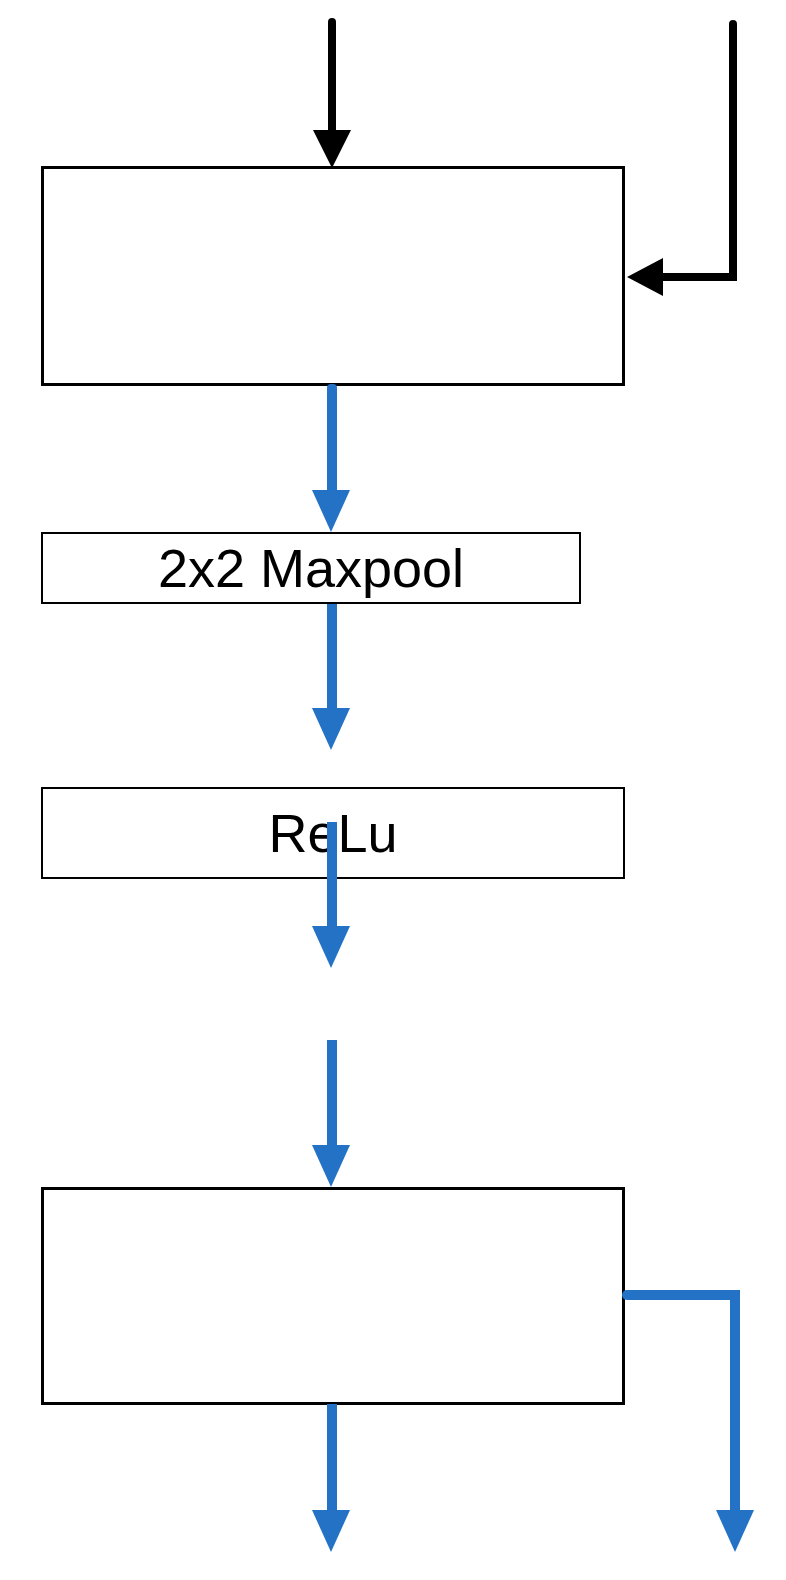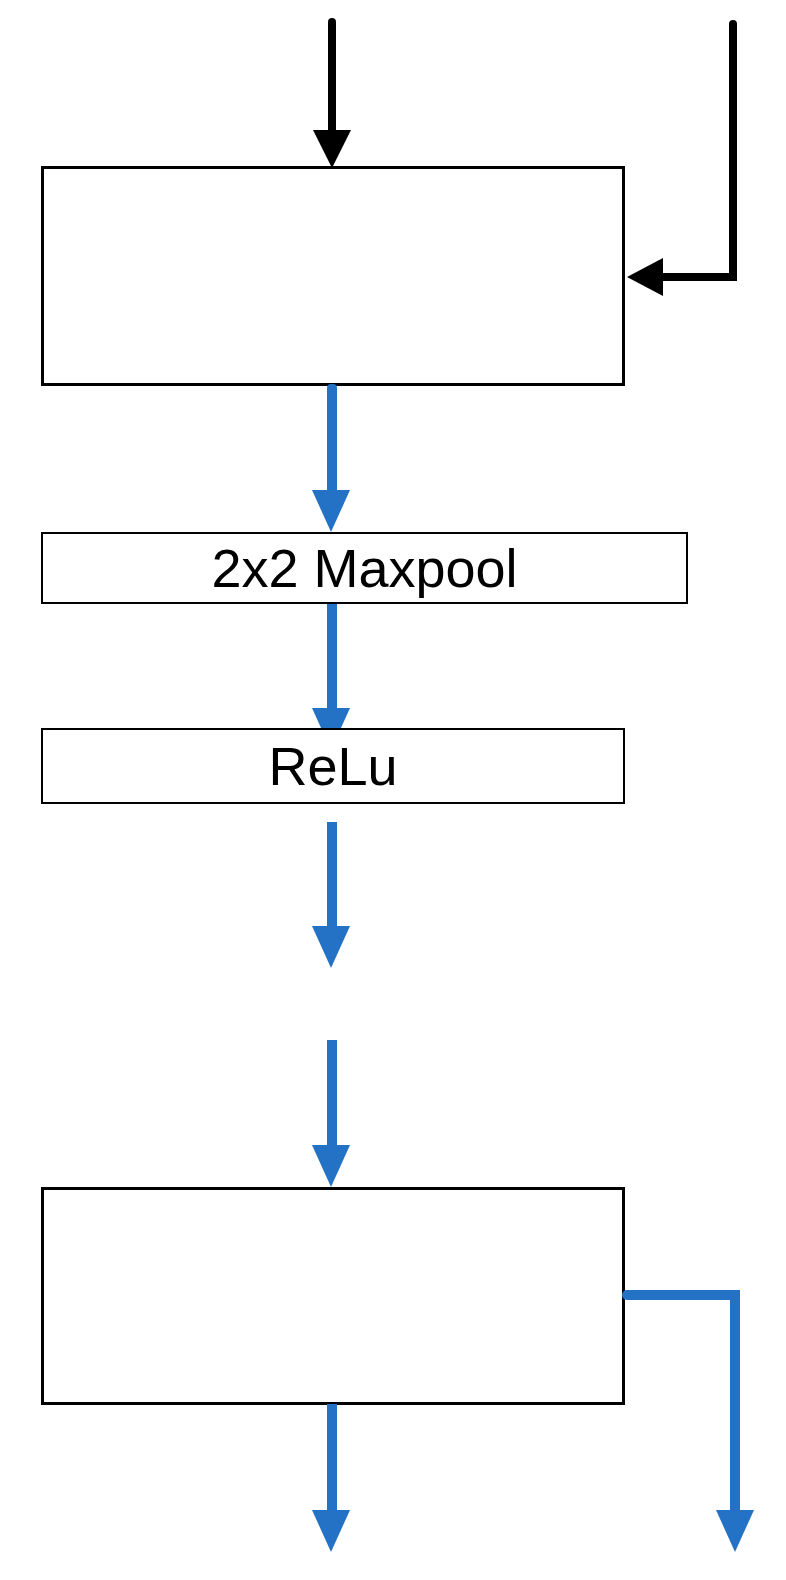--- a/index.html
+++ b/index.html
@@ -54,28 +54,28 @@
 
   <div class="stem round-top" style="left:729px;top:20px;width:8px;height:257px;"></div>
   <div class="stem" style="left:660px;top:273px;width:77px;height:8px;"></div>
   <div class="head-left" style="left:627px;top:258px;"></div>
 
   <div class="box thick" style="left:41px;top:166px;width:584px;height:220px;"></div>
 
   <div class="stem blue round-top" style="left:327px;top:384px;width:10px;height:106px;"></div>
   <div class="head-down blue" style="left:312px;top:490px;"></div>
 
-  <div class="box" style="left:41px;top:532px;width:647px;height:72px;">
+  <div class="box" style="left:41px;top:532px;width:540px;height:72px;">
     <span class="label">2x2 Maxpool</span>
   </div>
 
   <div class="stem blue" style="left:327px;top:604px;width:10px;height:104px;"></div>
   <div class="head-down blue" style="left:312px;top:708px;"></div>
 
-  <div class="box" style="left:41px;top:728px;width:584px;height:76px;text-align:center;">
+  <div class="box" style="left:41px;top:787px;width:584px;height:92px;text-align:center;">
     <span class="label">ReLu</span>
   </div>
 
   <div class="stem blue" style="left:327px;top:822px;width:10px;height:104px;"></div>
   <div class="head-down blue" style="left:312px;top:926px;"></div>
 
 
   <div class="stem blue" style="left:327px;top:1040px;width:10px;height:105px;"></div>
   <div class="head-down blue" style="left:312px;top:1145px;"></div>
 

